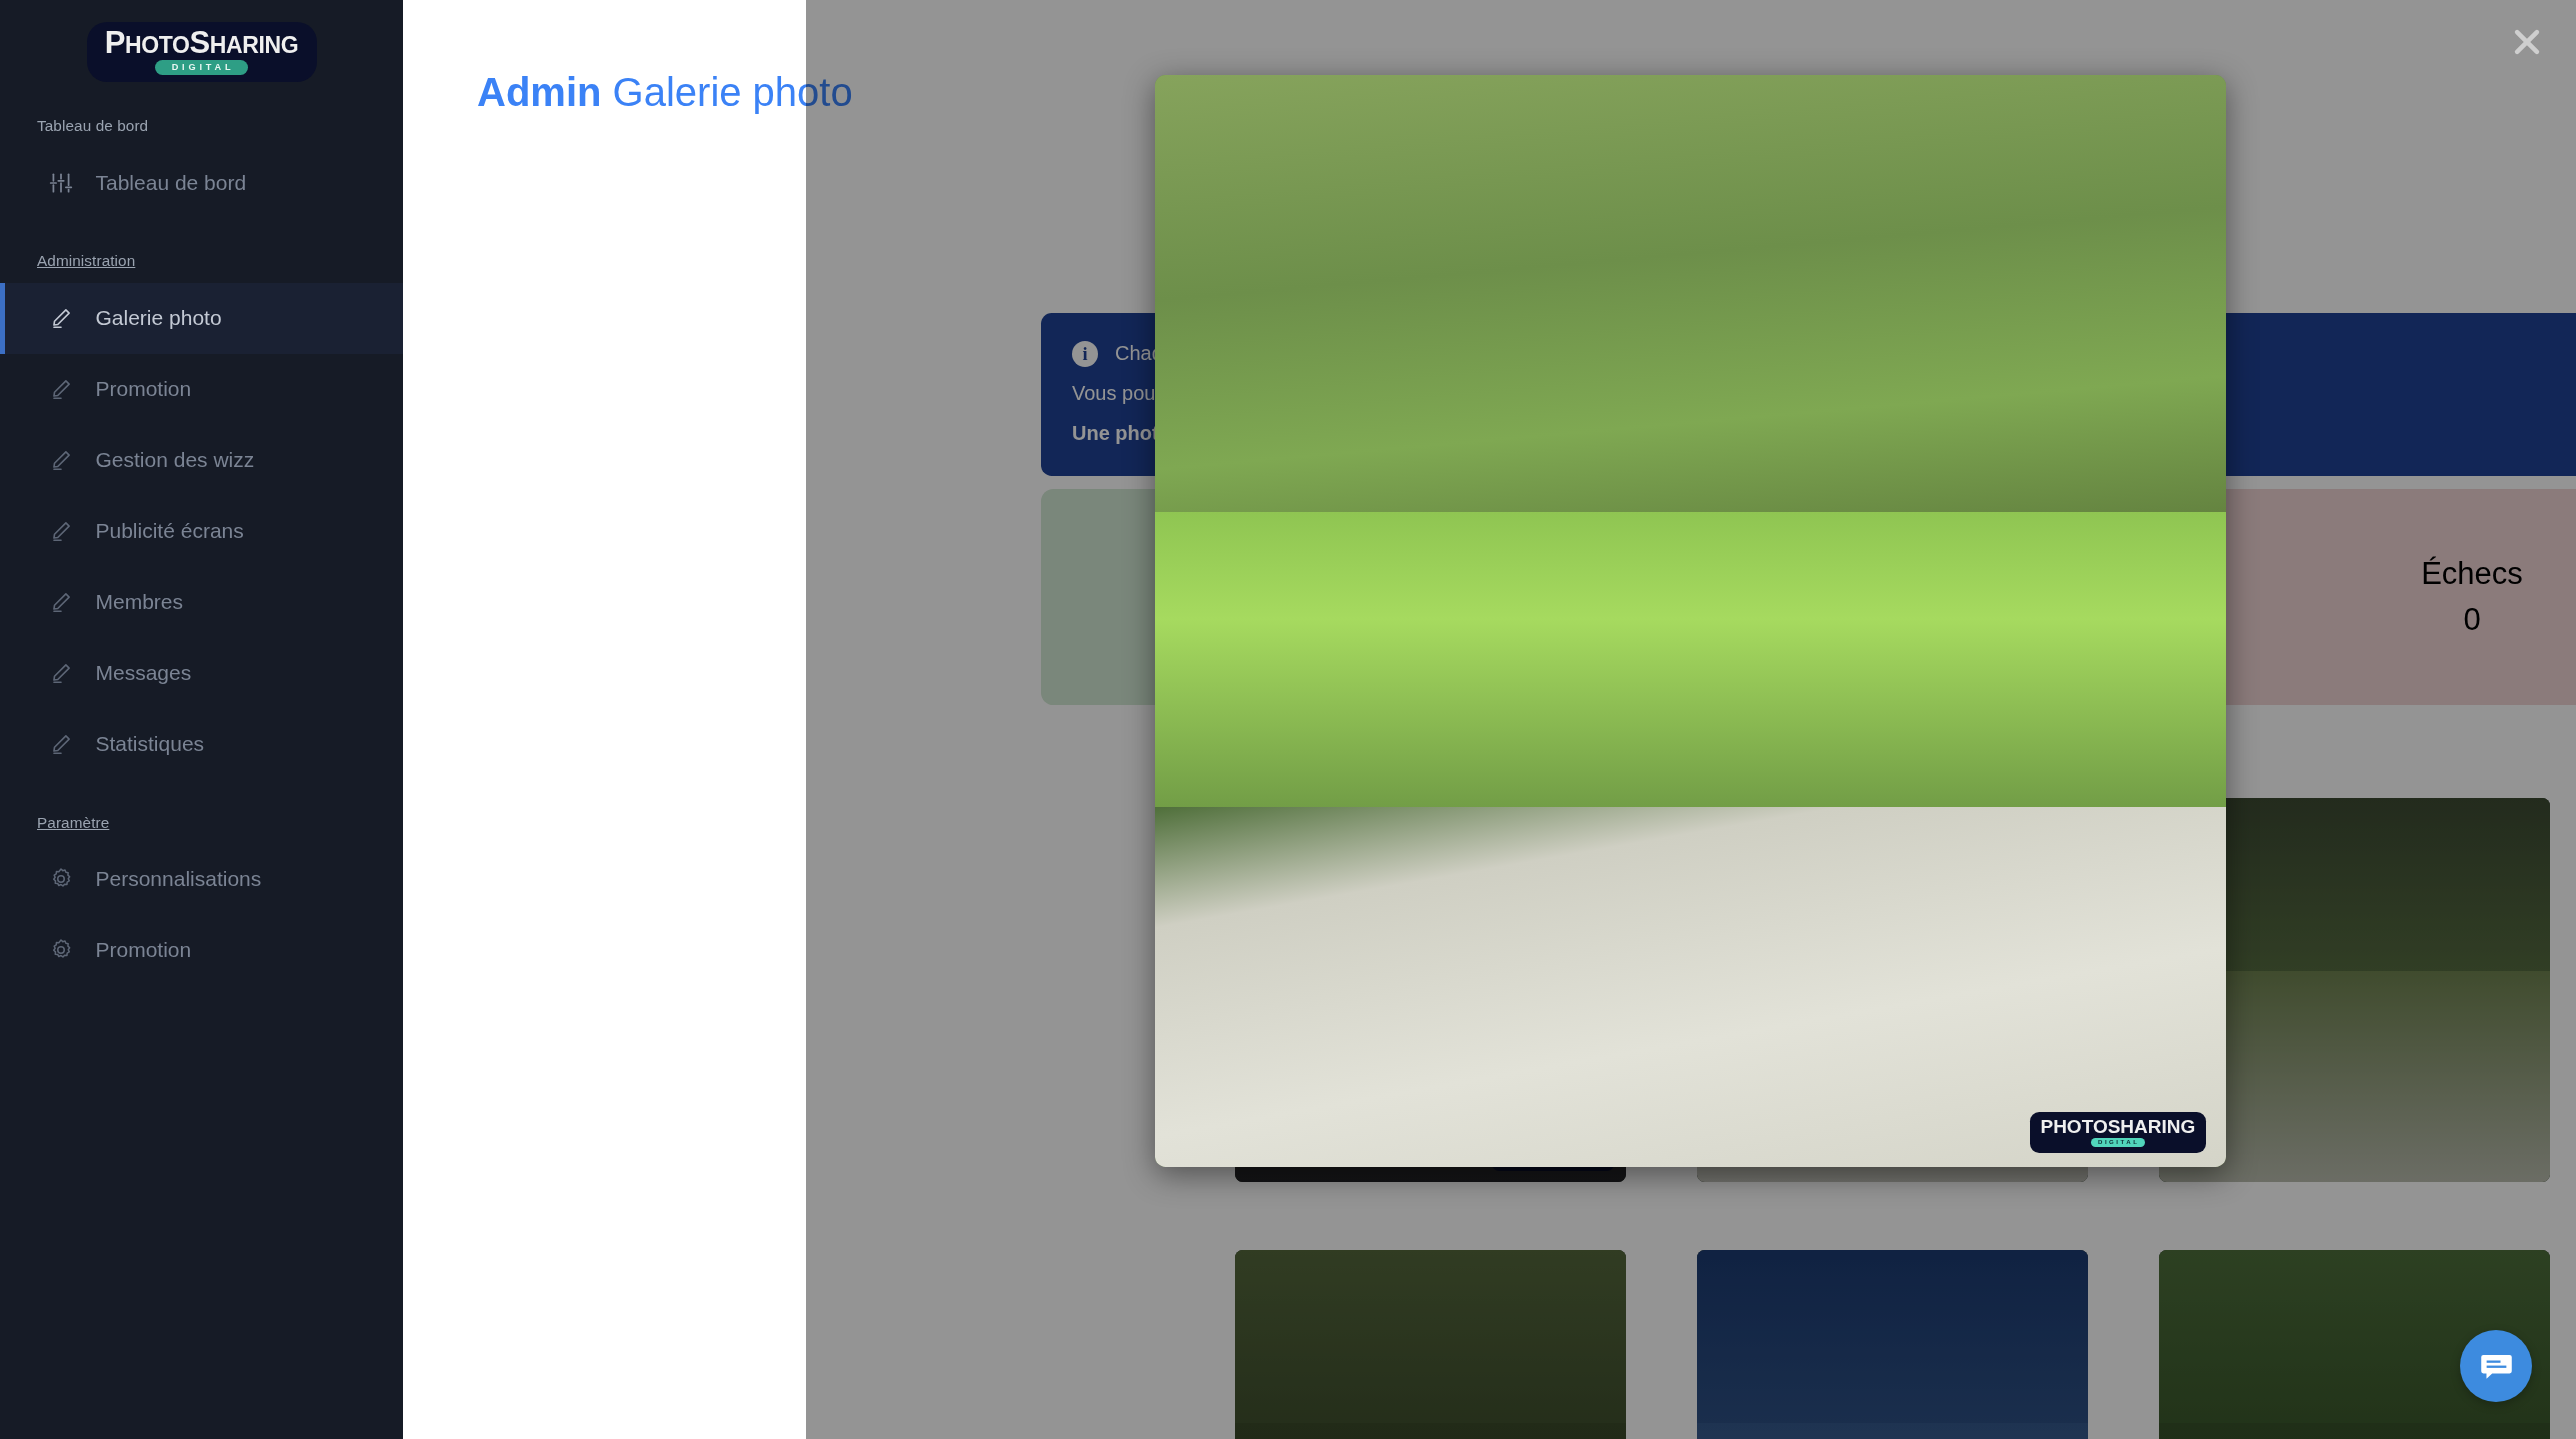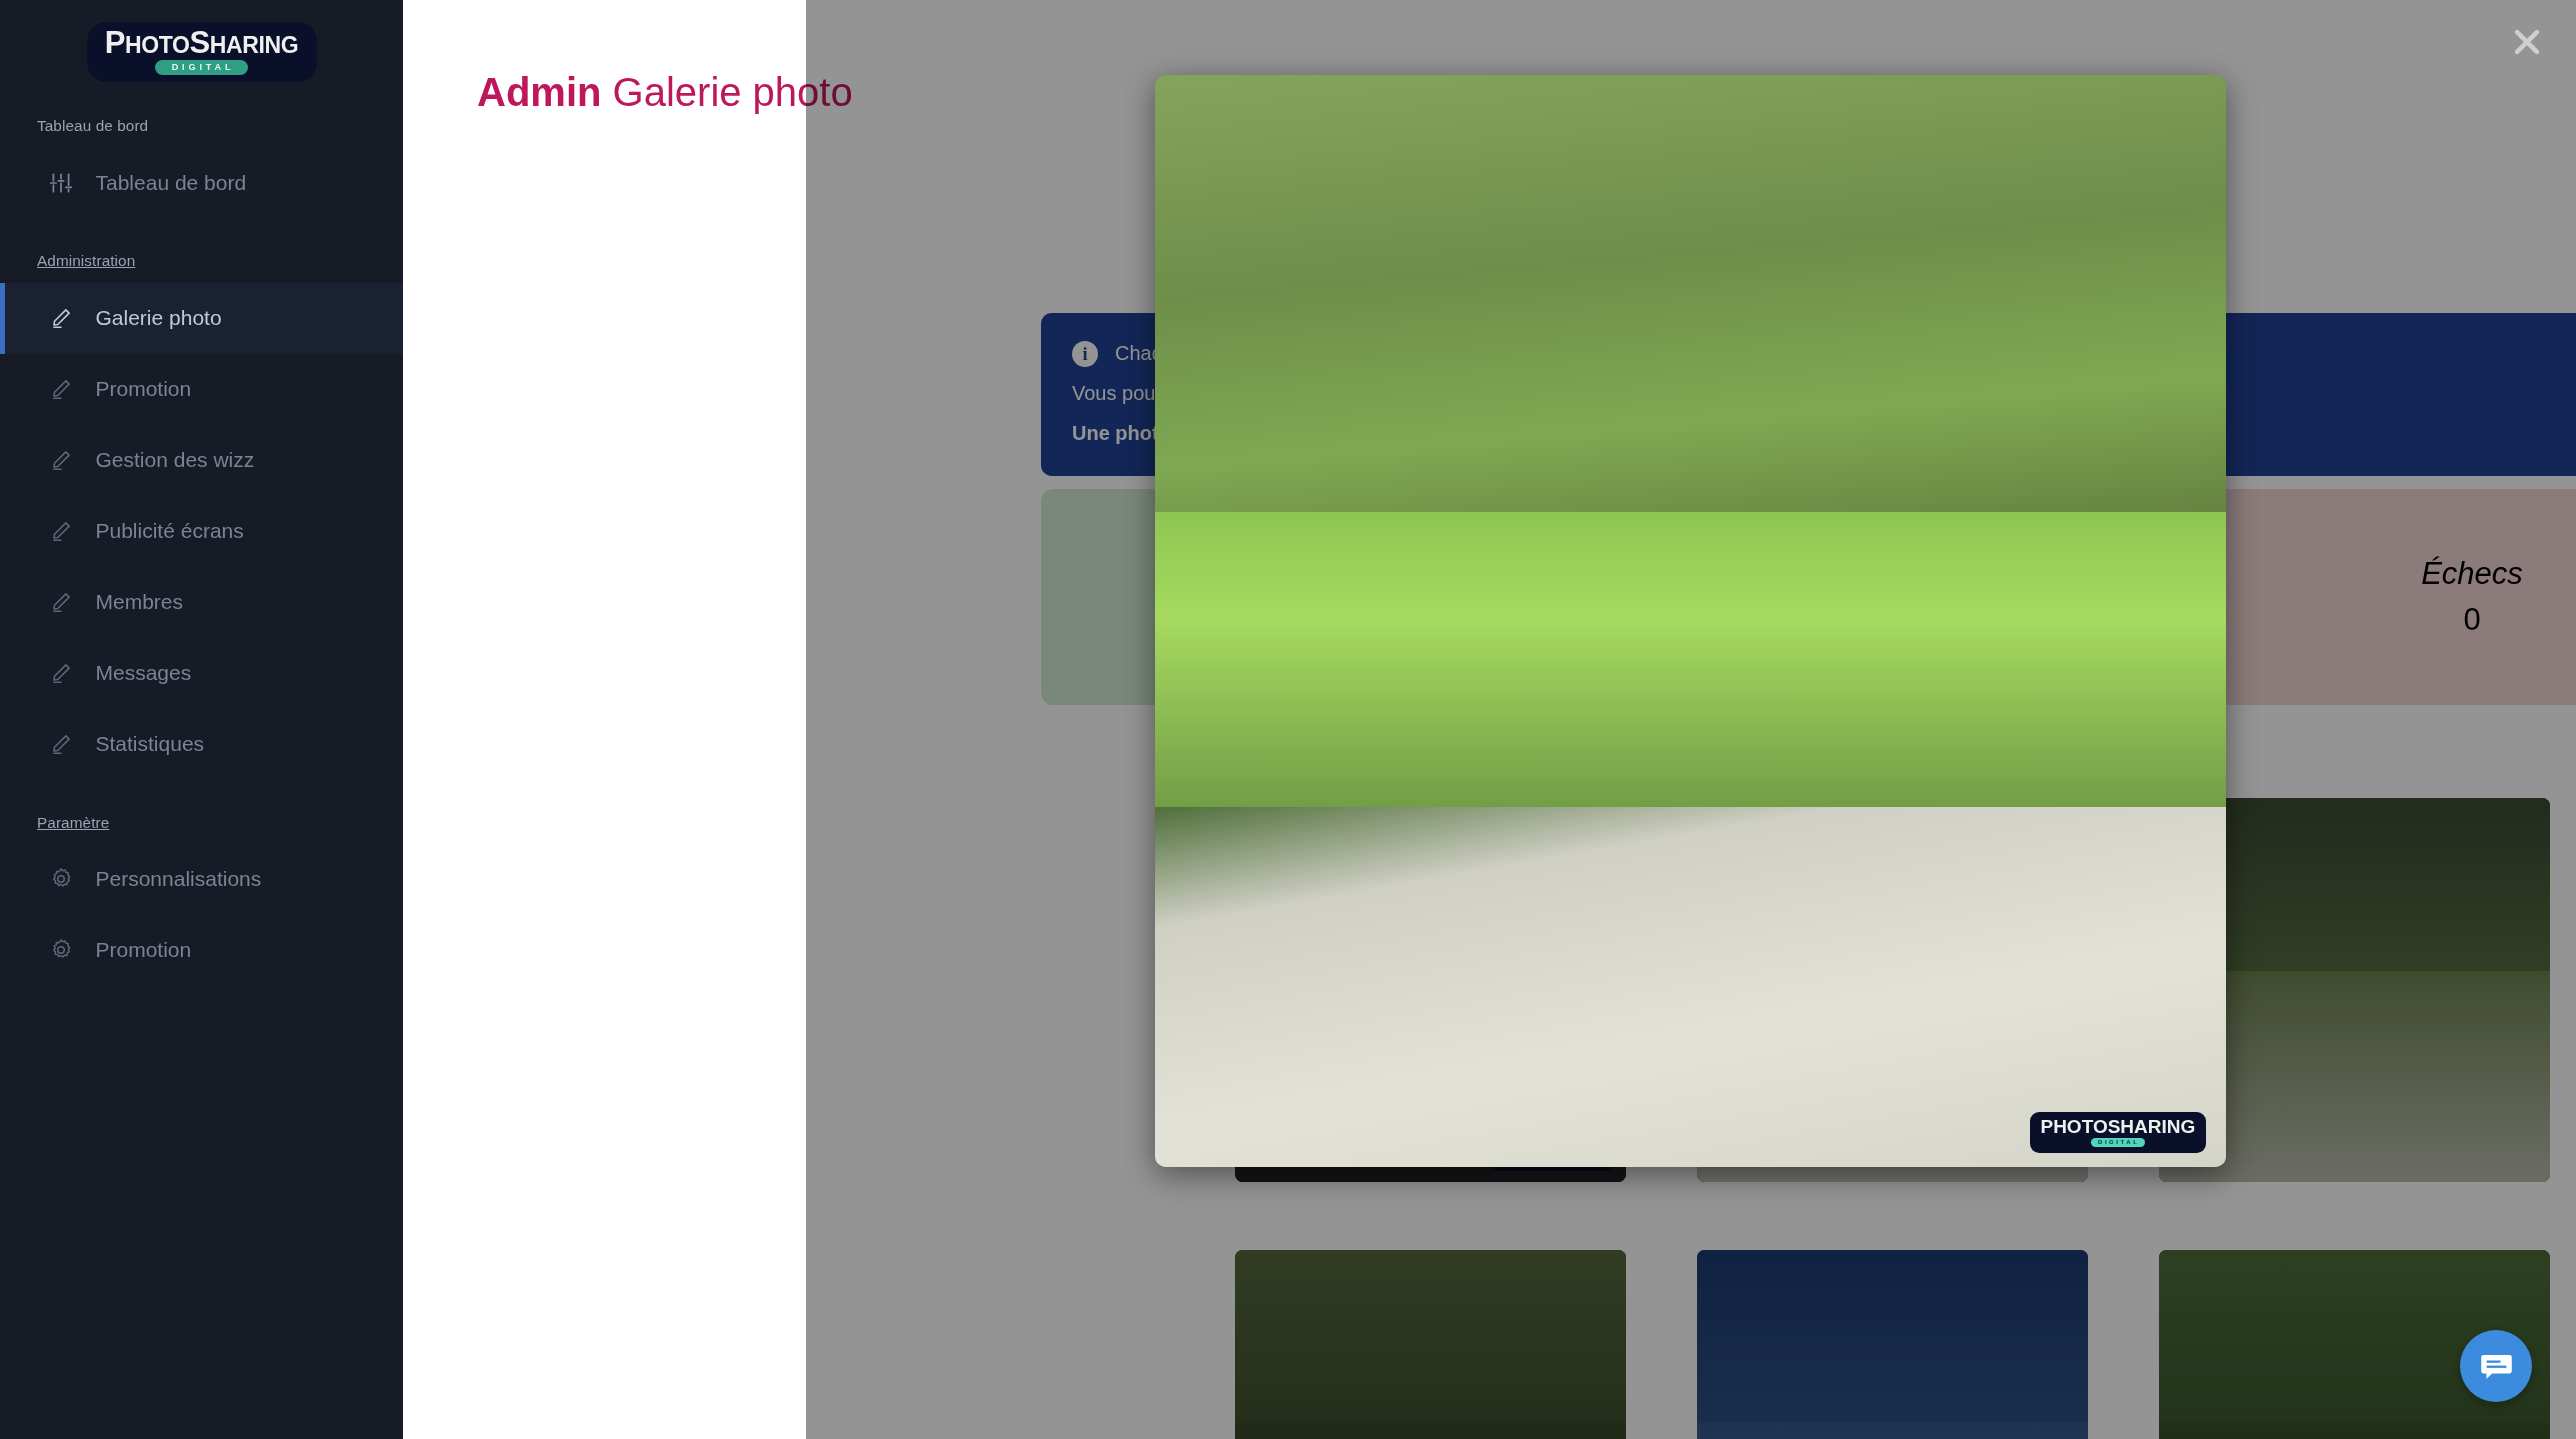--- a/index.html
+++ b/index.html
@@ -104,21 +104,21 @@
   .main {
     flex: 1 1 auto;
     position: relative;
     height: 1439px;
     background: #ffffff;
     overflow: hidden;
   }
 
   .page-title {
     font-size: 40px;
-    color: #be185d;
+    color: #3b82f6;
     padding: 72px 0 0 74px;
     line-height: 1;
     white-space: nowrap;
   }
   .page-title .b { font-weight: bold; }
   .page-title .n { font-weight: normal; }
 
   .info-banner {
     position: absolute;
     left: 638px;
@@ -159,21 +159,21 @@
   .stat-card {
     flex: 1 1 0;
     height: 216px;
     border-radius: 12.3px;
     display: flex;
     flex-direction: column;
     align-items: center;
     justify-content: center;
     gap: 10.7px;
   }
-  .stat-card .lbl { font-size: 31px; color: #000; font-style: italic; }
+  .stat-card .lbl { font-size: 31px; color: #000; }
   .stat-card .val { font-size: 31px; color: #000; }
   .stat-card.pending { background: #d3e8d4; }
   .stat-card.validated { background: #d3e8d4; }
   .stat-card.failed { background: #efd5d5; }
 
   .gallery {
     position: absolute;
     left: 832px;
     top: 798px;
     width: 1315px;

